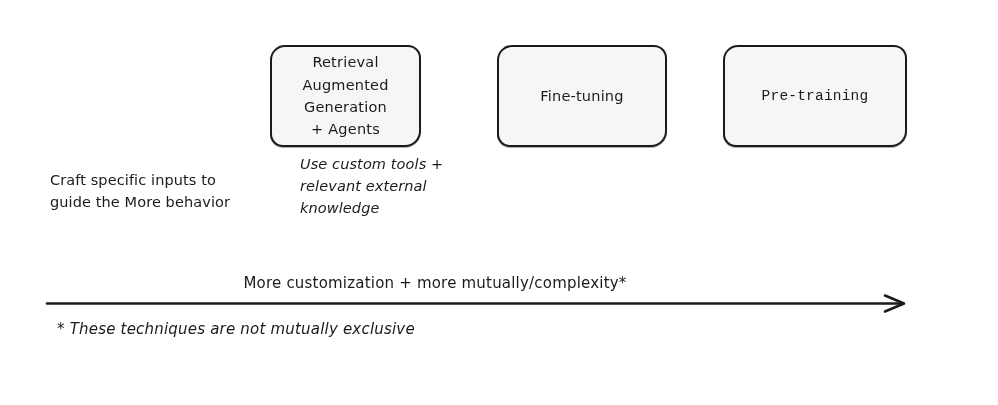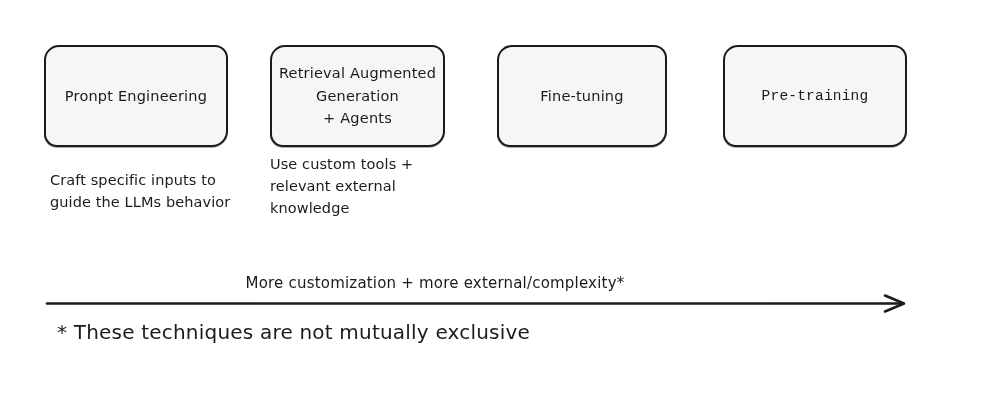--- a/index.html
+++ b/index.html
@@ -53,58 +53,56 @@
     position: absolute;
     left: 43px;
     top: 291px;
     width: 872px;
     height: 26px;
   }
   .footnote {
     position: absolute;
     left: 57px;
     top: 320px;
-    font-size: 20px;
+    font-size: 15px;
     letter-spacing: 0.2px;
+    font-style: italic;
   }
 </style>
 </head>
 <body>
 
 <div class="canvas">
 
-  <div class="stage-box" style="left:44px; width:184px;">
-    <div class="box-title">Pronpt Engineering</div>
-  </div>
 
-  <div class="stage-box" style="left:270px; width:175px;">
+  <div class="stage-box" style="left:270px; width:151px;">
     <div class="box-title">Retrieval Augmented
 Generation
 + Agents</div>
   </div>
 
   <div class="stage-box" style="left:497px; width:170px;">
     <div class="box-title">Fine-tuning</div>
   </div>
 
   <div class="stage-box" style="left:723px; width:184px;font-family:Liberation Mono, monospace;">
     <div class="box-title">Pre-training</div>
   </div>
 
   <div class="stage-desc" style="left:50px; top:170px; width:215px;">Craft specific inputs to
-guide the LLMs behavior</div>
+guide the More behavior</div>
 
-  <div class="stage-desc" style="left:270px; top:154px; width:195px;">Use custom tools +
+  <div class="stage-desc" style="left:300px; top:154px; width:195px;font-style:italic;">Use custom tools +
 relevant external
 knowledge</div>
 
   <div class="stage-desc" style="left:503px; top:170px; width:195px;"></div>
 
 
-  <div class="axis-label">More customization + more external/complexity*</div>
+  <div class="axis-label">More customization + more mutually/complexity*</div>
 
   <svg class="axis-arrow" viewBox="0 0 872 26">
     <line x1="4" y1="12.5" x2="858" y2="12.5" stroke="#1b1b1b" stroke-width="2.6" stroke-linecap="round"></line>
     <polyline points="842,4.5 861,12.5 842,20.5" fill="none" stroke="#1b1b1b" stroke-width="2.6" stroke-linecap="round" stroke-linejoin="round"></polyline>
   </svg>
 
   <div class="footnote">* These techniques are not mutually exclusive</div>
 
 </div>
 

